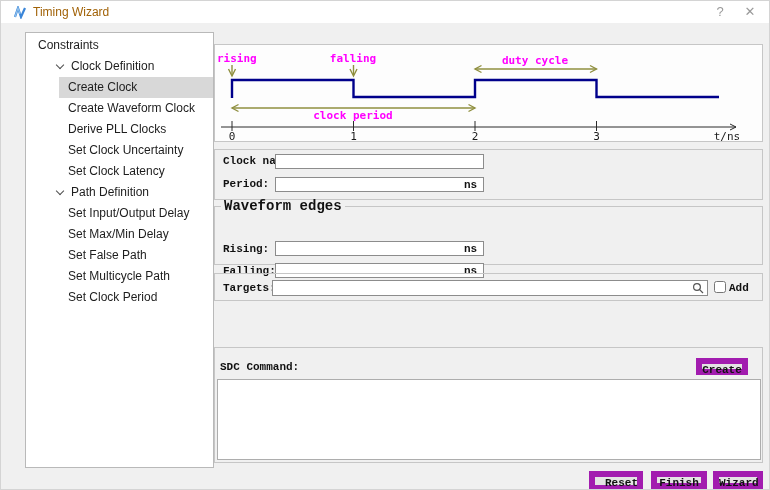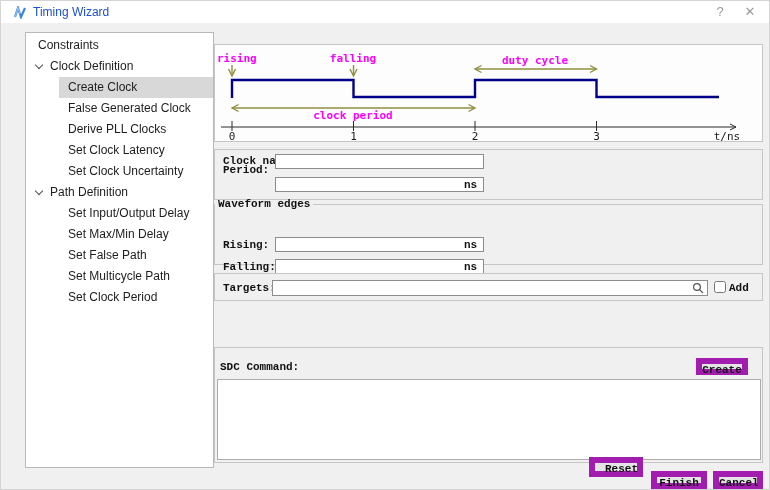--- a/index.html
+++ b/index.html
@@ -2,42 +2,42 @@
 <html><head>
 <meta charset="utf-8">
 <style>
   html,body{margin:0;padding:0;}
   body{width:770px;height:490px;font-family:"Liberation Sans",sans-serif;}
   #window{position:relative;width:768px;height:488px;background:#f0f0f0;border:1px solid #d4d4d4;overflow:hidden;}
 
   
   #titlebar{position:absolute;left:0;top:0;width:100%;height:22px;background:#ffffff;}
   #titlebar .app-icon{position:absolute;left:13px;top:5px;}
-  #titlebar .title{position:absolute;left:32px;top:4px;font-size:12px;color:#1d4ed8;}
+  #titlebar .title{position:absolute;left:32px;top:4px;font-size:12px;color:#a16207;}
   .tb-btn{position:absolute;top:3px;width:18px;height:16px;text-align:center;font-size:13px;color:#9a9a9a;cursor:default;line-height:16px;}
   #btn-help{right:40px;}
   #btn-close{right:10px;}
 
   
   #sidebar{position:absolute;left:24px;top:31px;width:189px;height:436px;background:#ffffff;border:1px solid #b9b9b9;box-sizing:border-box;}
   .tree{padding-top:2px;font-size:12px;color:#1d1d1d;}
   .trow{height:21px;line-height:21px;white-space:nowrap;}
   .trow.l0{padding-left:12px;}
-  .trow.l1{padding-left:10px;}
+  .trow.l1{padding-left:31px;}
   .trow.l1s{padding-left:27px;}
   .trow.l2{padding-left:42px;}
   .trow.selected{background:linear-gradient(to right,transparent 33px,#d8d8d8 33px);}
   .chev{display:inline-block;width:5px;height:5px;border-right:1.4px solid #4e4e4e;border-bottom:1.4px solid #4e4e4e;transform:rotate(45deg);margin-right:8px;vertical-align:2px;}
 
   
   .panel{position:absolute;box-sizing:border-box;border:1px solid #c6c6c6;}
   #wave-panel{left:213px;top:43px;width:549px;height:98px;background:#fdfdfd;}
   #group1{left:213px;top:148px;width:549px;height:51px;background:transparent;}
   #fs-edges{left:213px;top:197px;width:549px;height:67px;position:absolute;box-sizing:border-box;border:1px solid #c6c6c6;margin:0;padding:0;}
-  #fs-edges legend{font-family:"Liberation Mono","DejaVu Sans Mono",monospace;font-size:11px;font-weight:bold;color:#111;padding:0 3px;}
+  #fs-edges legend{font-family:"Liberation Mono","DejaVu Sans Mono",monospace;font-size:14px;font-weight:bold;color:#111;margin-left:6px;padding:0 3px;}
   #targets-panel{left:213px;top:272px;width:549px;height:28px;background:transparent;}
   #sdc-panel{left:213px;top:346px;width:549px;height:116px;background:transparent;}
 
   .flabel{position:absolute;font-family:"Liberation Mono","DejaVu Sans Mono",monospace;font-size:11px;font-weight:bold;color:#111;line-height:15px;}
   .tinput{position:absolute;box-sizing:border-box;border:1px solid #8c8c8c;background:#ffffff;font-family:"Liberation Mono","DejaVu Sans Mono",monospace;font-size:11px;color:#111;padding:0 4px;outline:none;}
   .ns-unit{position:absolute;font-family:"Liberation Mono","DejaVu Sans Mono",monospace;font-size:11px;font-weight:bold;color:#111;}
 
   .btn{position:absolute;box-sizing:border-box;background:#e4e4e4;border:6px solid #a21caf;font-family:"Liberation Mono","DejaVu Sans Mono",monospace;font-size:11px;font-weight:bold;color:#111;text-align:center;cursor:default;padding:0;}
 
   #sdc-textarea{position:absolute;left:2px;top:31px;width:544px;height:81px;box-sizing:border-box;border:1px solid #adadad;background:#ffffff;resize:none;outline:none;font-family:"Liberation Mono","DejaVu Sans Mono",monospace;font-size:11px;}
@@ -46,21 +46,21 @@
   #targets-wrap input{width:100%;height:100%;padding-right:20px;}
   #targets-search{position:absolute;right:4px;top:2px;}
   #add-checkbox{position:absolute;left:499px;top:7px;width:12px;height:12px;margin:0;}
   #add-label{left:514px;top:7px;font-weight:bold;}
 
   
   .wv-ann{font-family:"DejaVu Sans Mono","Liberation Mono",monospace;font-size:11px;font-weight:bold;fill:#ff00ff;}
   .wv-num{font-family:"DejaVu Sans Mono","Liberation Mono",monospace;font-size:11px;fill:#1a1a1a;}
 
   
-  #btn-reset{left:588px;top:456px;width:54px;height:20px;padding-left:10px;}
+  #btn-reset{left:588px;top:470px;width:54px;height:20px;padding-left:10px;}
   #btn-finish{left:650px;top:470px;width:56px;height:18px;}
   #btn-cancel{left:712px;top:470px;width:50px;height:18px;}
 </style>
 </head>
 <body>
 
 <div id="window">
 
   <div id="titlebar">
     <svg class="app-icon" width="13" height="13" viewBox="0 0 13 13">
@@ -70,24 +70,24 @@
     <span class="title">Timing Wizard</span>
     <div class="tb-btn" id="btn-help">?</div>
     <div class="tb-btn" id="btn-close">✕</div>
   </div>
 
   <div id="sidebar">
     <div class="tree">
       <div class="trow l0"><span>Constraints</span></div>
       <div class="trow l1"><span class="chev"></span><span>Clock Definition</span></div>
       <div class="trow l2 selected"><span>Create Clock</span></div>
-      <div class="trow l2"><span>False Generated Clock</span></div>
+      <div class="trow l2"><span>Create Waveform Clock</span></div>
       <div class="trow l2"><span>Derive PLL Clocks</span></div>
+      <div class="trow l2"><span>Set Clock Uncertainty</span></div>
       <div class="trow l2"><span>Set Clock Latency</span></div>
-      <div class="trow l2"><span>Set Clock Uncertainty</span></div>
       <div class="trow l1"><span class="chev"></span><span>Path Definition</span></div>
       <div class="trow l2"><span>Set Input/Output Delay</span></div>
       <div class="trow l2"><span>Set Max/Min Delay</span></div>
       <div class="trow l2"><span>Set False Path</span></div>
       <div class="trow l2"><span>Set Multicycle Path</span></div>
       <div class="trow l2"><span>Set Clock Period</span></div>
     </div>
   </div>
 
   <div class="panel" id="wave-panel">
@@ -129,21 +129,21 @@
       <text class="wv-num" x="138.5" y="95" text-anchor="middle">1</text>
       <text class="wv-num" x="260" y="95" text-anchor="middle">2</text>
       <text class="wv-num" x="381.5" y="95" text-anchor="middle">3</text>
       <text class="wv-num" x="512" y="95" text-anchor="middle">t/ns</text>
     </svg>
   </div>
 
   <div class="panel" id="group1">
     <span class="flabel" style="left:8px;top:4px;">Clock name:</span>
     <input class="tinput" style="left: 60px; top: 4px; width: 209px; height: 15px;" type="text" value="">
-    <span class="flabel" style="left:8px;top:13px;">Period:</span>
+    <span class="flabel" style="left:8px;top:27px;">Period:</span>
     <input class="tinput" style="left: 60px; top: 27px; width: 209px; height: 15px;" type="text" value="">
     <span class="ns-unit" style="left:249px;top:29px;">ns</span>
   </div>
 
   <fieldset id="fs-edges">
     <legend>Waveform edges</legend>
     <span class="flabel" style="left:8px;top:28px;">Rising:</span>
     <input class="tinput" style="left: 60px; top: 27px; width: 209px; height: 15px;" type="text" value="">
     <span class="ns-unit" style="left:249px;top:29px;">ns</span>
     <span class="flabel" style="left:8px;top:50px;">Falling:</span>
@@ -166,15 +166,15 @@
 
   <div class="panel" id="sdc-panel">
     <span class="flabel" style="left:5px;top:12px;">SDC Command:</span>
     <input class="tinput" style="left: 60px; top: 10px; width: 416px; height: 16px; margin-top: 42px;" type="text" value="create_clock">
     <button class="btn" style="left:481px;top:10px;width:52px;height:17px;">Create</button>
     <textarea id="sdc-textarea" style=""></textarea>
   </div>
 
   <button class="btn" id="btn-reset">Reset</button>
   <button class="btn" id="btn-finish">Finish</button>
-  <button class="btn" id="btn-cancel">Cancel</button>
+  <button class="btn" id="btn-cancel">Wizard</button>
 
 </div>
 
 </body></html>

